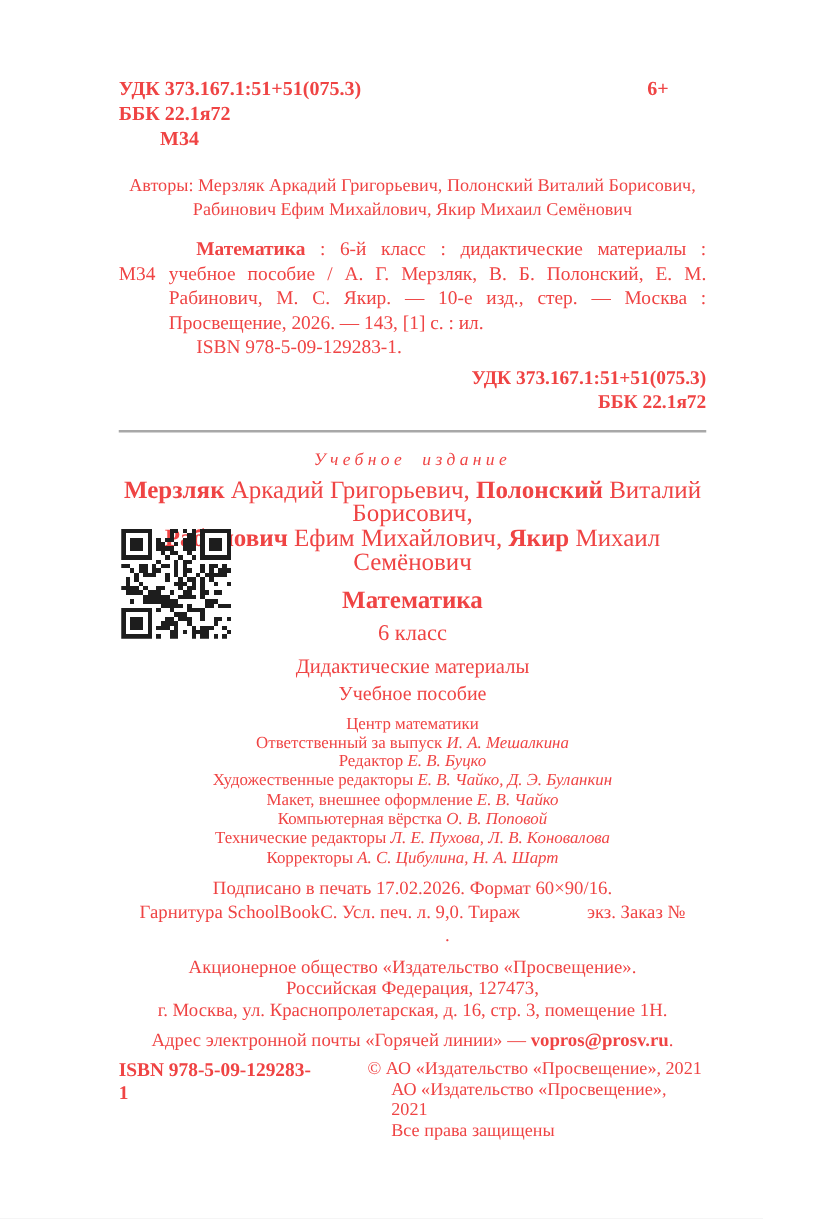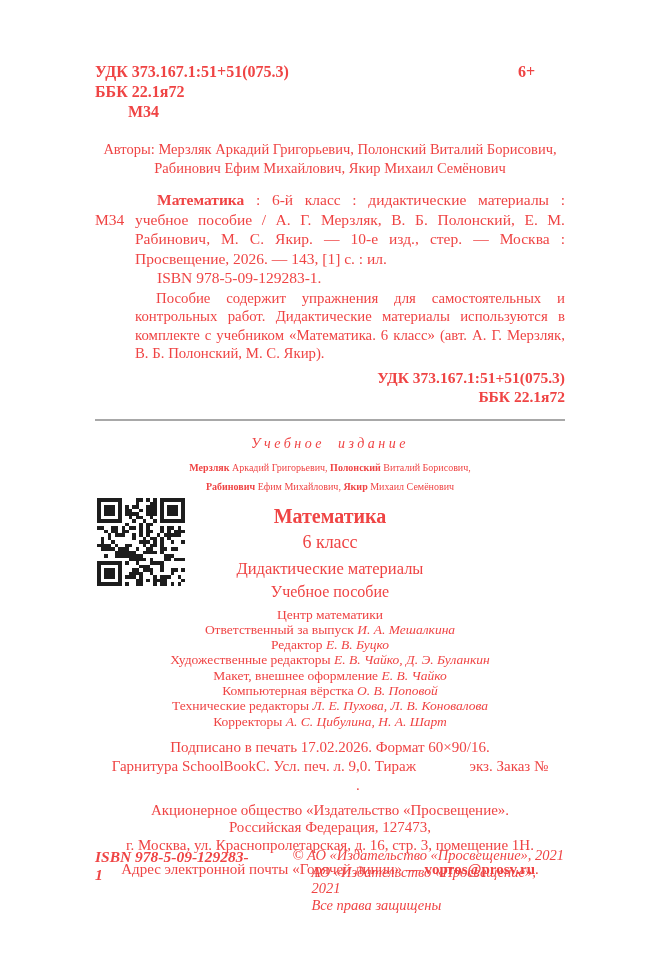--- a/index.html
+++ b/index.html
@@ -27,39 +27,39 @@
   .card-body { margin-left:40px; text-indent:22px; text-align:justify; }
   .card-isbn { margin-left:62px; }
   .annotation { margin-left:40px; margin-top:1px; text-indent:21px; text-align:justify; font-size:14.8px; line-height:18.5px; }
   .card-codes-right { margin-top:5px; text-align:right; font-weight:bold; font-size:15.5px; line-height:19px; }
 
   .rule { border:0; height:2px; background:#a8a8a8; margin-top:13px; }
 
   
   .edition { position:relative; margin-top:15px; text-align:center; }
   .edition-kind { font-style:italic; font-size:14px; letter-spacing:3.5px; word-spacing:6px; }
-  .edition-authors { margin-top:6px; font-size:10px; line-height:19.5px; }
+  .edition-authors { margin-top:6px; font-size:20px; line-height:19.5px; }
   .edition-title { margin-top:7px; font-size:20px; font-weight:bold; line-height:24px; }
   .edition-grade { margin-top:3px; font-size:18px; line-height:22px;text-align:center; }
   .edition-subtitle { margin-top:5px; font-size:16.5px; line-height:21px; }
   .edition-type { margin-top:3px; font-size:16px; line-height:20px;text-align:center; }
   .staff { margin-top:5px; font-size:13.5px; line-height:15.3px; }
   .staff i { font-style:italic; }
   .qr { position:absolute; left:2px; top:62px; width:88px; height:88px; }
 
   
   .imprint { margin-top:9px; text-align:center; font-size:15px; line-height:19px; }
   .blank { display:inline-block; }
   .blank-w1 { width:46px; } .blank-w2 { width:52px; }
   .publisher { margin-top:7px; text-align:center; font-size:15px; line-height:17.5px; }
   .hotline { margin-top:7px; text-align:center; font-size:15px; }
   .hotline b { font-weight:bold; }
 
   
-  .footer { position:absolute; left:95px; right:85px; top:847px; display:flex;font-style:italic; }
+  .footer { position:absolute; left:95px; right:85px; top:847px; display:flex; }
   .footer-isbn { font-weight:bold; font-size:15.5px; padding-top:1px; }
   .copyrights { margin-left:38px; font-size:14.5px; line-height:16.6px; }
   .copy-indent { padding-left:19px; }
 </style>
 </head>
 <body>
 
 <div class="page">
   <div class="content">
 
@@ -74,21 +74,20 @@
 
     <div class="authors-note">
       <div>Авторы: Мерзляк Аркадий Григорьевич, Полонский Виталий Борисович,</div>
       <div>Рабинович Ефим Михайлович, Якир Михаил Семёнович</div>
     </div>
 
     <div class="card">
       <span class="card-code">М34</span>
       <p class="card-body"><b>Математика</b><span> : 6-й класс : дидактические материалы : учебное пособие / А. Г. Мерзляк, В. Б. Полонский, Е. М. Рабинович, М. С. Якир. — 10-е изд., стер. — Москва : Просвещение, 2026. — 143, [1] с. : ил.</span></p>
       <div class="card-isbn">ISBN 978-5-09-129283-1.</div>
-      <p class="annotation">Пособие содержит упражнения для самостоятельных и контрольных работ. Дидактические материалы используются в комплекте с учебником «Математика. 6 класс» (авт. А. Г. Мерзляк, В. Б. Полонский, М. С. Якир).</p>
       <div class="card-codes-right">
         <div>УДК 373.167.1:51+51(075.3)</div>
         <div>ББК 22.1я72</div>
       </div>
     </div>
 
     <hr class="rule">
 
     <div class="edition">
       <div class="qr">

